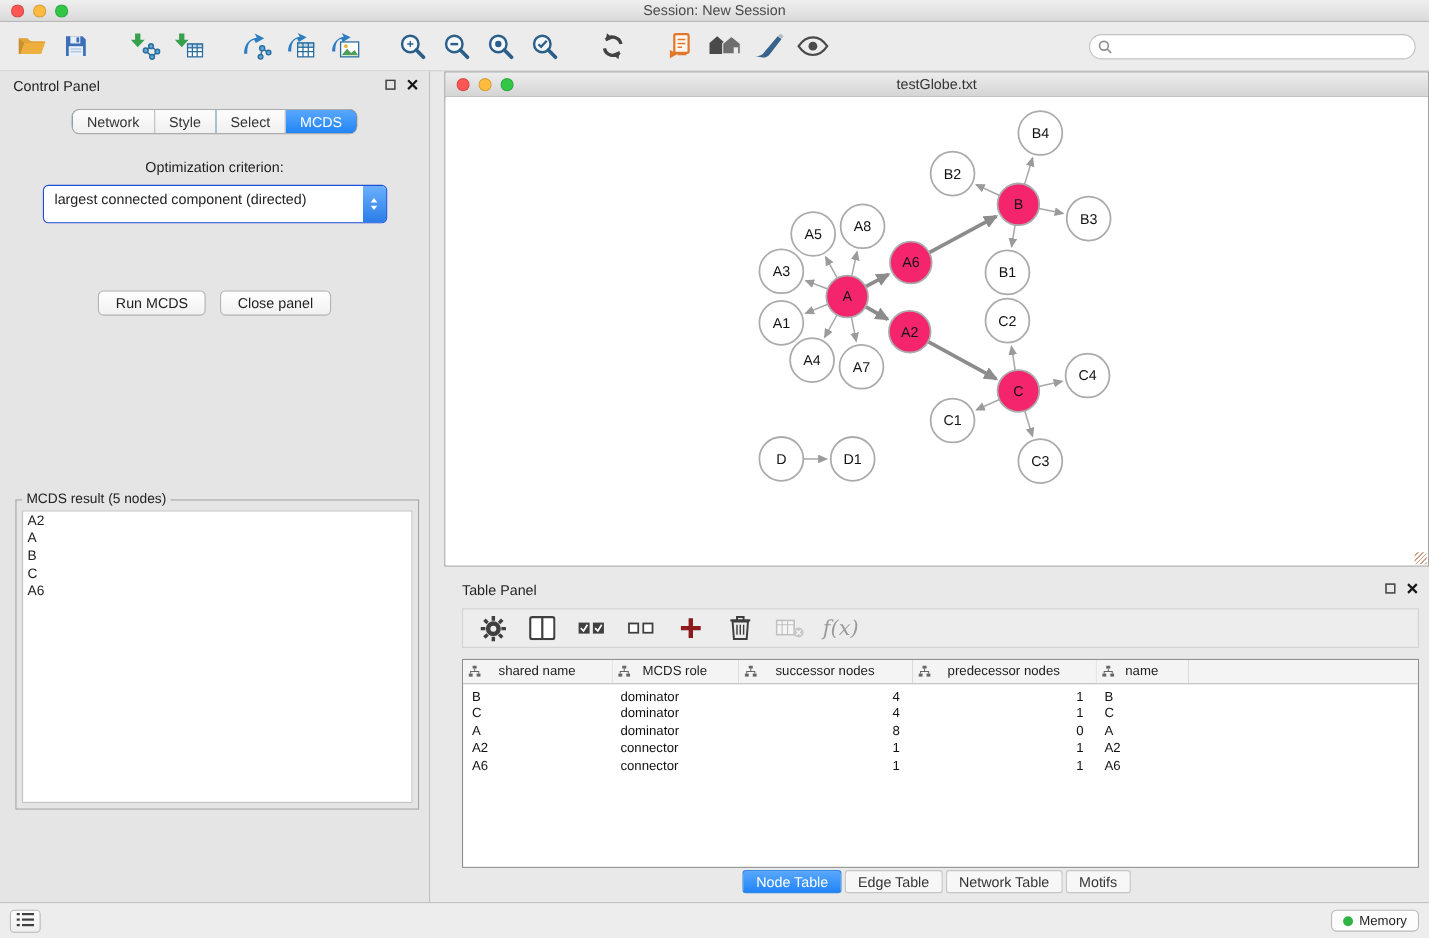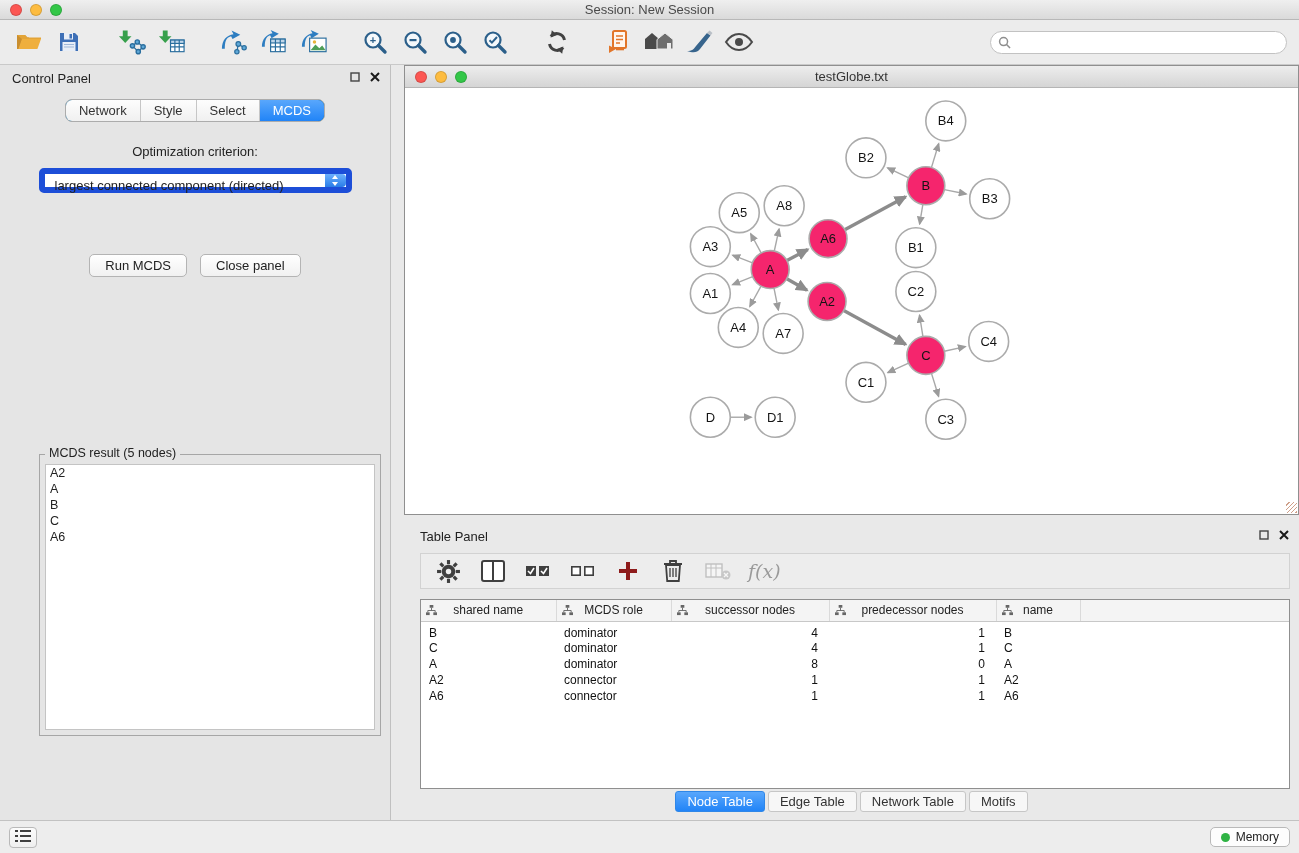--- a/index.html
+++ b/index.html
@@ -30,28 +30,28 @@
   .cp-header { position:relative; height:26px; }
   .cp-title { position:absolute; left:12px; top:6px; font-size:13px; color:#222; }
   .win-ctrls { position:absolute; right:10px; top:7px; display:flex; gap:10px; align-items:center; }
   .win-ctrl { cursor:pointer; display:flex; align-items:center; }
   .cp-tabs-row { display:flex; justify-content:center; margin-top:8px; }
   .seg-wrap { display:inline-flex; border:1px solid #ACACAC; border-radius:7px; overflow:hidden; background:#0369a1; }
   .seg-tab { padding:3px 13px; font-size:13px; border-right:1px solid #C6C6C6; background:linear-gradient(#FDFDFD,#F0F0F0); cursor:pointer; color:#333; }
   .seg-tab:last-child { border-right:none; }
   .seg-tab.active { background:linear-gradient(#59A7FC,#2184F7); color:#fff; }
   .opt-label { text-align:center; margin-top:22px; font-size:13px; }
-  .combo { position:relative; width:313px; height:25px; margin:9px auto 0; background:#fff; border:6px solid #1d4ed8; border-radius:5px; cursor:pointer; }
+  .combo { position:relative; width:313px; height:35px; margin:9px auto 0; background:#fff; border:1px solid #1d4ed8; border-radius:5px; cursor:pointer; }
   .combo-text { line-height:23px; padding-left:10px; font-size:13px; white-space:nowrap; overflow:hidden; }
   .combo-stepper { position:absolute; right:0; top:0; bottom:0; width:21px; background:linear-gradient(#6BB0FD,#2A7DE8); border-radius:0 4px 4px 0; display:flex; flex-direction:column; align-items:center; justify-content:center; }
   .tri-up { width:0; height:0; border-left:3.5px solid transparent; border-right:3.5px solid transparent; border-bottom:4.5px solid #fff; margin-bottom:3px; }
   .tri-down { width:0; height:0; border-left:3.5px solid transparent; border-right:3.5px solid transparent; border-top:4.5px solid #fff; }
   .cp-buttons { display:flex; justify-content:center; gap:13px; margin-top:13px; }
   .mac-btn { background:linear-gradient(#FFFFFF,#F1F1F1); border:1px solid #B4B4B4; border-radius:5px; padding:3px 15px; font-size:13px; cursor:pointer; font-family:"Liberation Sans",sans-serif; color:#222;margin-top:48px; }
-  .group-box { position:absolute; left:14px; right:9px; top:389px; height:282px; border:1px solid #A6A6A6;margin-left:25px; }
+  .group-box { position:absolute; left:14px; right:9px; top:389px; height:282px; border:1px solid #A6A6A6; }
   .group-label { position:absolute; top:-9px; left:5px; background:#E5E5E5; padding:0 4px; font-size:12.5px; }
   .result-list { position:absolute; left:5px; right:5px; top:9px; bottom:5px; background:#fff; border:1px solid #C4C4C4; overflow:auto; }
   .list-item { font-size:12.5px; line-height:16px; padding:0 4px; cursor:default; }
 
   
   .network-window { position:absolute; left:404px; top:0; width:895px; height:450px; background:#fff; border:1px solid #8F8F8F; }
   .nw-titlebar { position:absolute; top:0; left:0; right:0; height:22px; background:linear-gradient(#EDEDED,#D5D5D5); border-bottom:1px solid #B5B5B5; display:flex; align-items:center; }
   .nw-title { position:absolute; left:0; right:0; text-align:center; font-size:13px; color:#333; }
   .nw-canvas { position:absolute; top:23px; left:0; right:0; bottom:0; background:#fff; }
   .nw-canvas svg { width:100%; height:100%; display:block; }

